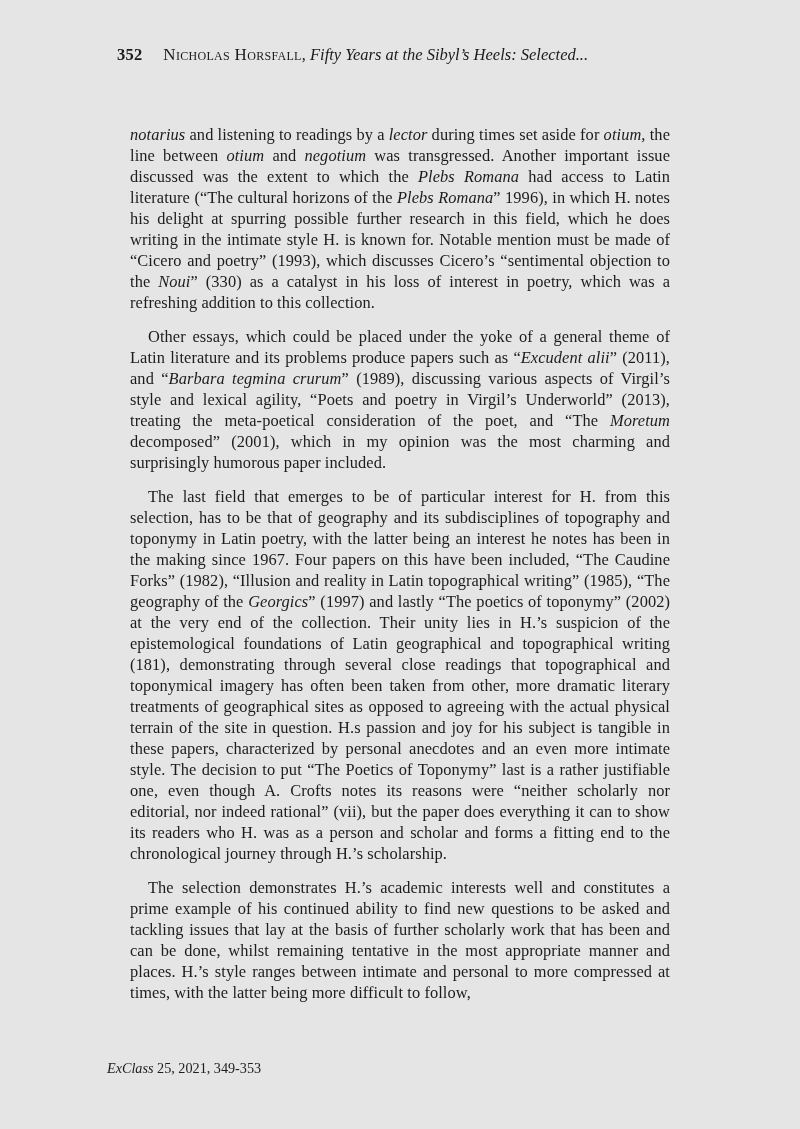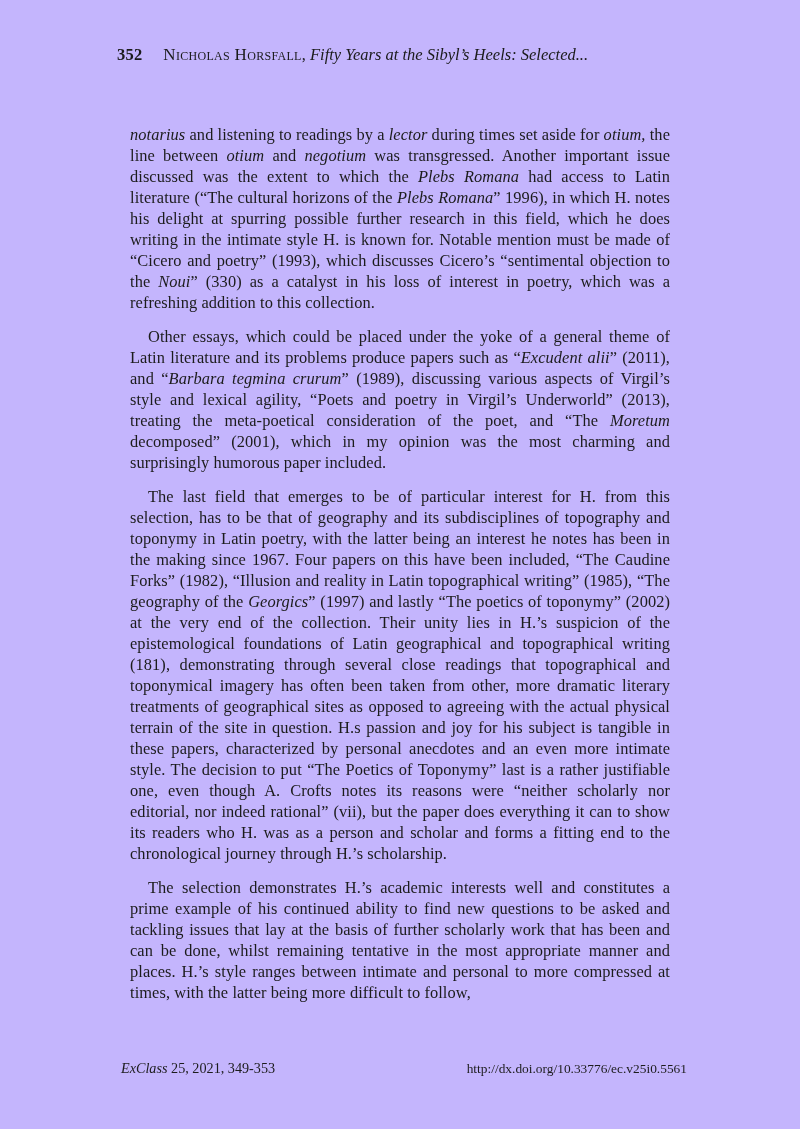--- a/index.html
+++ b/index.html
@@ -65,21 +65,21 @@
   .para.first {
     text-indent: 0;
   }
   .it {
     font-style: italic;
   }
 
   
   .page-footer {
     position: absolute;
-    left: 121px;
+    left: 107px;
     top: 1059px;
     width: 566px;
     font-size: 14.2px;
     line-height: 19px;
     color: #1c1c1c;
     display: flex;
     justify-content: space-between;
     align-items: baseline;
   }
   .footer-journal {
@@ -90,34 +90,33 @@
   }
   .footer-doi {
     white-space: nowrap;
     font-size: 13.4px;
     margin-right: 0;
   }
 </style>
 </head>
 <body>
 
-<div class="page" style="background: #c4b5fd; color: rgb(28, 28, 28);">
+<div class="page" style="background: #e5e5e5; color: rgb(28, 28, 28);">
 
   <div class="running-header">
     <span class="folio">352</span><span class="author-smallcaps">Nicholas Horsfall</span><span>, </span><span class="header-title">Fifty Years at the Sibyl’s Heels: Selected...</span>
   </div>
 
   <div class="text-column">
 
   <p class="para first"><span class="it">notarius</span><span> and listening to readings by a </span><span class="it">lector</span><span> during times set aside for </span><span class="it">otium,</span><span> the line between </span><span class="it">otium</span><span> and </span><span class="it">negotium</span><span> was transgressed. Another important issue discussed was the extent to which the </span><span class="it">Plebs Romana</span><span> had access to Latin literature (“The cultural horizons of the </span><span class="it">Plebs Romana</span><span>” 1996), in which H. notes his delight at spurring possible further research in this field, which he does writing in the intimate style H. is known for. Notable mention must be made of “Cicero and poetry” (1993), which discusses Cicero’s “sentimental objection to the </span><span class="it">Noui</span><span>” (330) as a catalyst in his loss of interest in poetry, which was a refreshing addition to this collection.</span></p>
       <p class="para"><span>Other essays, which could be placed under the yoke of a general theme of Latin literature and its problems produce papers such as “</span><span class="it">Excudent alii</span><span>” (2011), and “</span><span class="it">Barbara tegmina crurum</span><span>” (1989), discussing various aspects of Virgil’s style and lexical agility, “Poets and poetry in Virgil’s Underworld” (2013), treating the meta-poetical consideration of the poet, and “The </span><span class="it">Moretum</span><span> decomposed” (2001), which in my opinion was the most charming and surprisingly humorous paper included.</span></p>
       <p class="para"><span>The last field that emerges to be of particular interest for H. from this selection, has to be that of geography and its subdisciplines of topography and toponymy in Latin poetry, with the latter being an interest he notes has been in the making since 1967. Four papers on this have been included, “The Caudine Forks” (1982), “Illusion and reality in Latin topographical writing” (1985), “The geography of the </span><span class="it">Georgics</span><span>” (1997) and lastly “The poetics of toponymy” (2002) at the very end of the collection. Their unity lies in H.’s suspicion of the epistemological foundations of Latin geographical and topographical writing (181), demonstrating through several close readings that topographical and toponymical imagery has often been taken from other, more dramatic literary treatments of geographical sites as opposed to agreeing with the actual physical terrain of the site in question. H.s passion and joy for his subject is tangible in these papers, characterized by personal anecdotes and an even more intimate style. The decision to put “The Poetics of Toponymy” last is a rather justifiable one, even though A. Crofts notes its reasons were “neither scholarly nor editorial, nor indeed rational” (vii), but the paper does everything it can to show its readers who H. was as a person and scholar and forms a fitting end to the chronological journey through H.’s scholarship.</span></p>
       <p class="para"><span>The selection demonstrates H.’s academic interests well and constitutes a prime example of his continued ability to find new questions to be asked and tackling issues that lay at the basis of further scholarly work that has been and can be done, whilst remaining tentative in the most appropriate manner and places. H.’s style ranges between intimate and personal to more compressed at times, with the latter being more difficult to follow,</span></p>
     </div>
 
   <div class="page-footer">
     <div class="footer-journal">
       <span class="jname">ExClass</span><span> 25, 2021, 349-353</span>
     </div>
-    <div class="footer-doi">http://dx.doi.org/10.33776/ec.v25i0.5561</div>
   </div>
 
 </div>
 
 </body></html>

